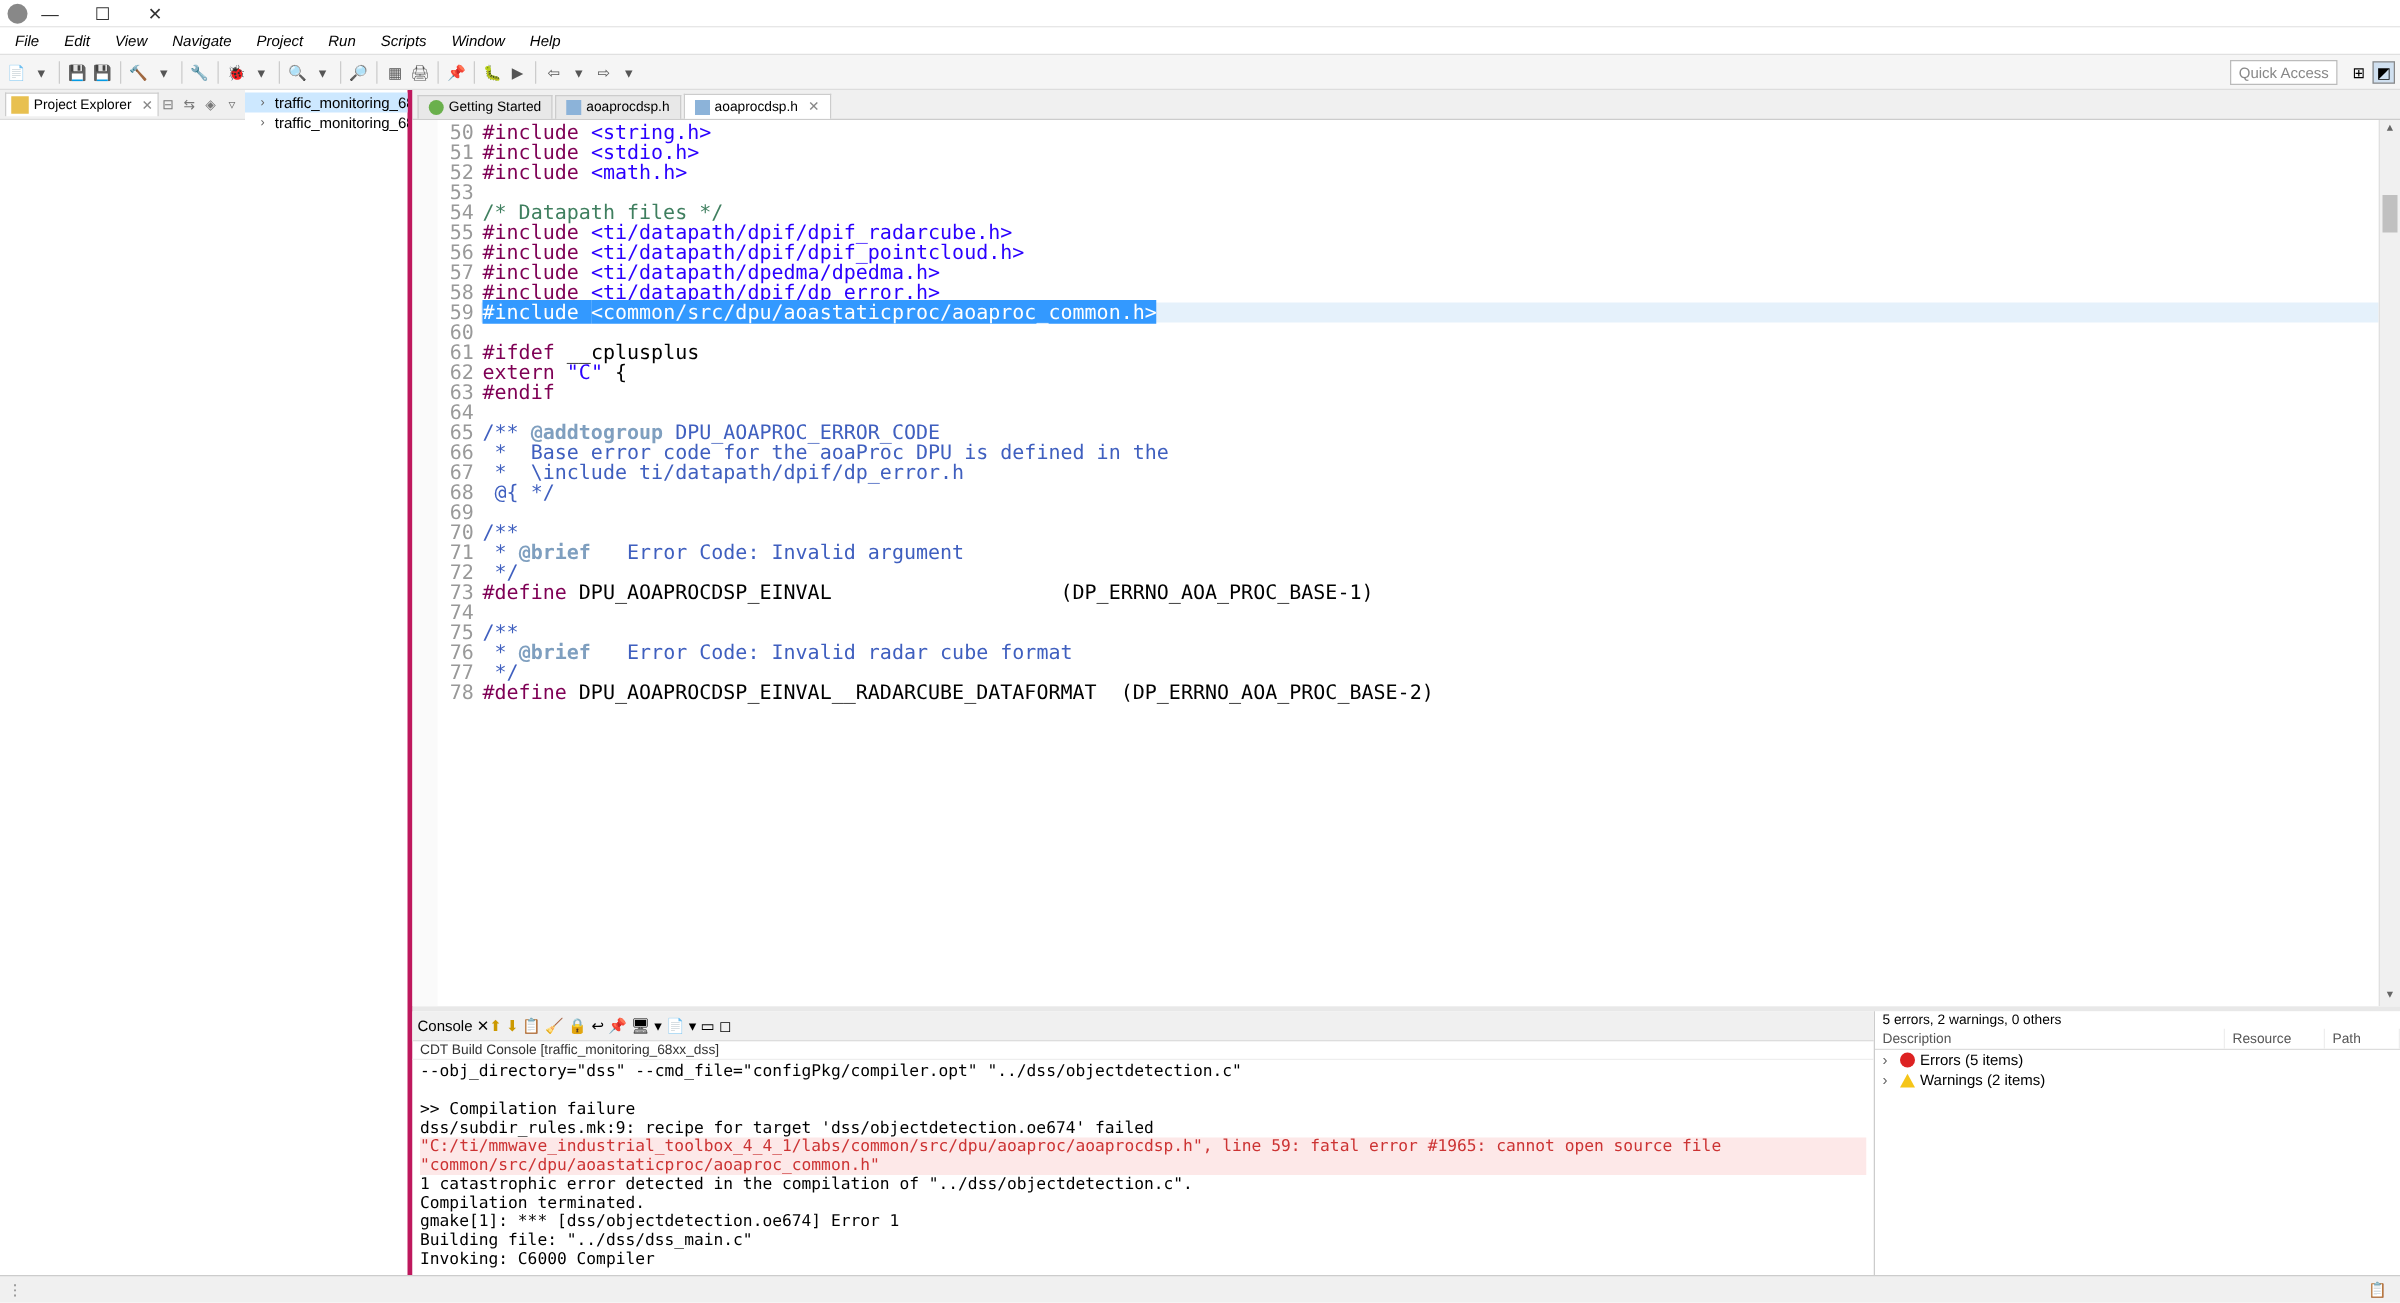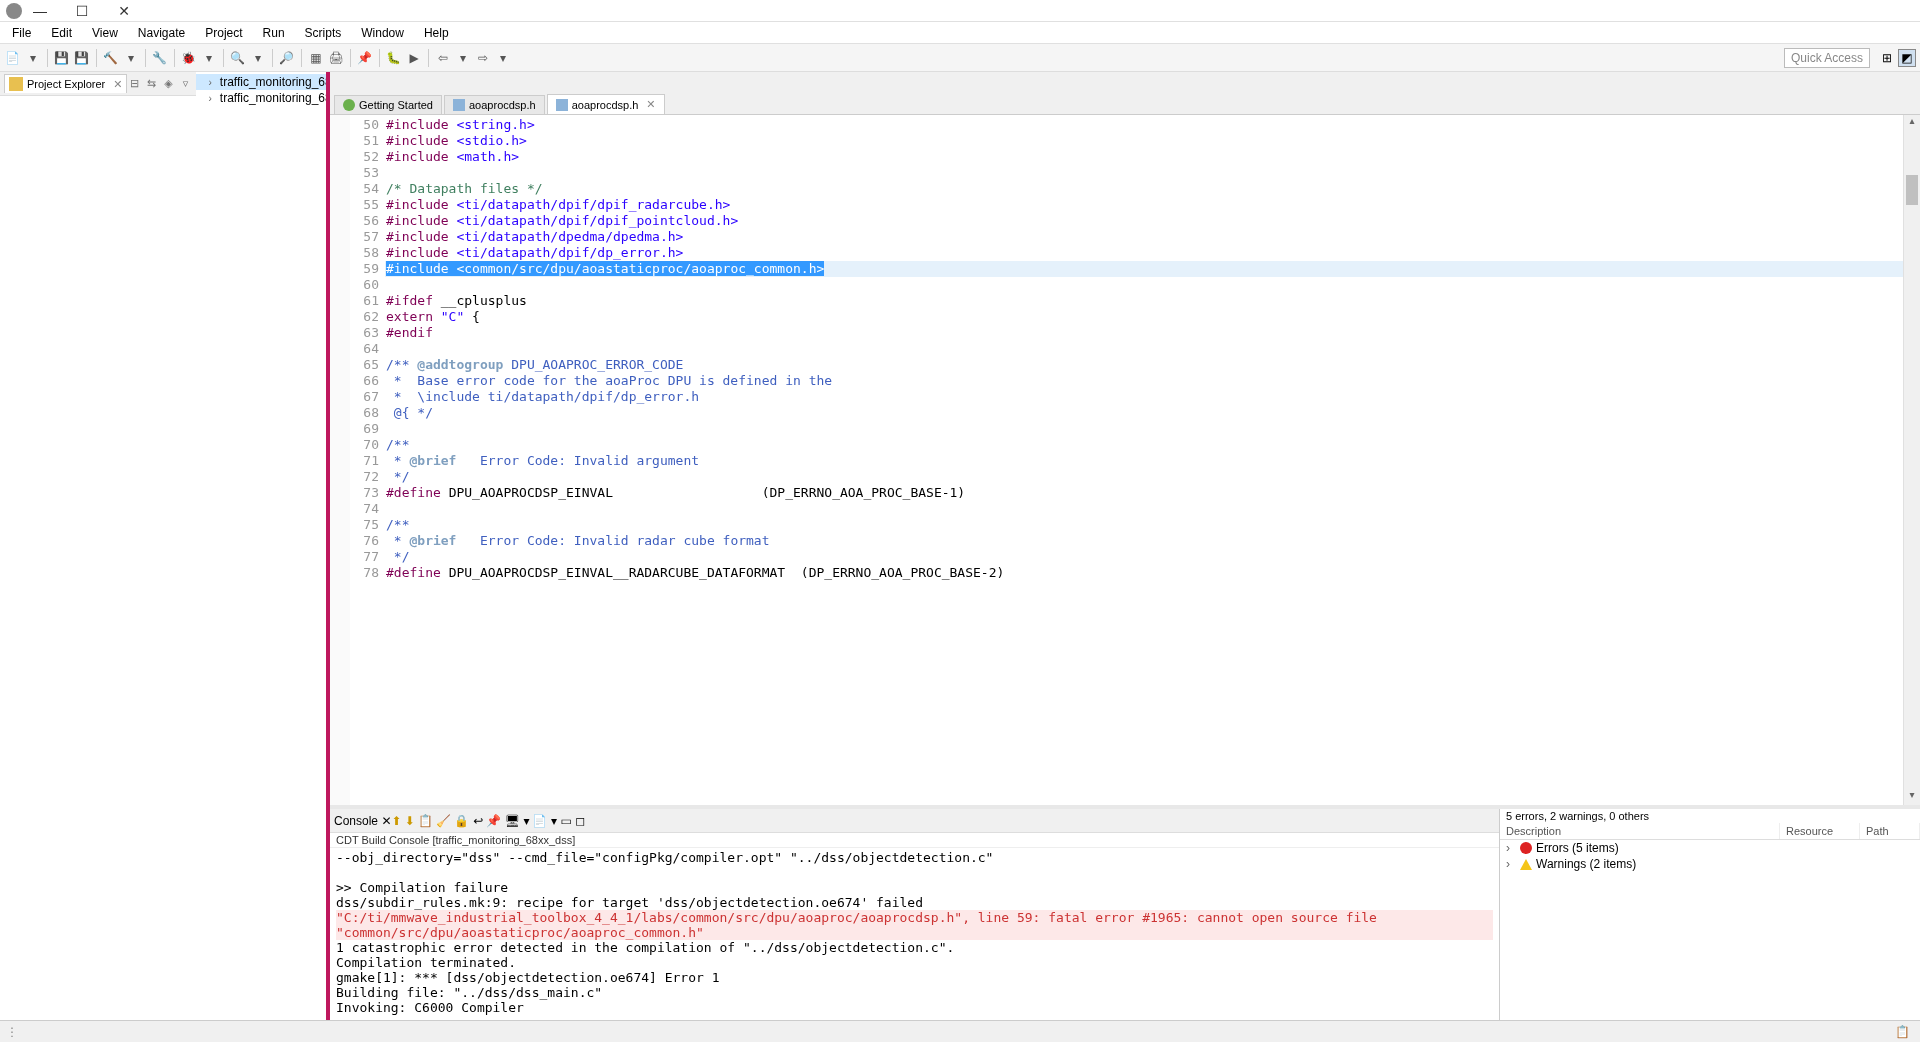--- a/index.html
+++ b/index.html
@@ -2,49 +2,49 @@
 <html><head>
 <meta charset="utf-8">
 <style>
 * { margin: 0; padding: 0; box-sizing: border-box; }
 body { font-family: "Segoe UI", Tahoma, sans-serif; font-size: 12px; background: #f0f0f0; overflow: hidden; color: #000; }
 .title-bar { height: 22px; background: #fff; display: flex; align-items: center; padding: 0 6px; border-bottom: 1px solid #e0e0e0; }
 .title-bar .app-icon { width: 16px; height: 16px; background: #888; border-radius: 50%; margin-right: 6px; flex-shrink:0;}
 .title-bar .title { flex: 1; color: #000; font-size: 12px; }
 .title-bar .win-controls { display: flex; gap: 18px; margin-right: 4px; }
 .title-bar .win-controls span { width: 24px; text-align: center; cursor: default; font-size:14px; color:#333;}
-.menu-bar { height: 22px; background: #fff; display: flex; align-items: center; padding: 0 2px; border-bottom: 1px solid #e0e0e0; }
+.menu-bar { height: 22px; background: #fff; display: flex; align-items: center; padding: 0 2px; border-bottom: 1px solid #e0e0e0; font-style: italic; }
 .menu-bar .menu-item { padding: 2px 10px;  }
 .toolbar { height: 28px; background: #f5f5f5; border-bottom: 1px solid #ddd; display: flex; align-items: center; padding: 0 4px; }
 .toolbar .tb-group { display: flex; align-items: center; gap: 2px; margin-right: 6px; }
 .toolbar .tb-btn { width: 18px; height: 18px; display: inline-flex; align-items:center; justify-content:center; font-size:12px; color:#555;}
 .toolbar .tb-sep { width:1px; height:18px; background:#ccc; margin:0 3px;}
 .quick-access { margin-left: auto; border: 1px solid #bbb; padding: 2px 6px; background: #fff; color:#888; font-size:12px; margin-right:4px;}
 .main-area { display: flex; height: calc(100vh - 22px - 22px - 28px - 22px); }
 .left-panel { width: 330px; background: #fff; border-right: 4px solid #be185d; display: flex; }
 .panel-tabbar { height: 24px; background: #f0f0f0; border-bottom: 1px solid #ddd; display: flex; align-items: center; padding: 0 4px; }
 .panel-tabbar .ptab { display: flex; align-items: center; gap: 4px; padding: 2px 4px; background: #fff; border: 1px solid #ccc; border-bottom: none; font-size:11px;}
 .panel-tabbar .ptab-icon { width:14px; height:14px; background:#e8c050;}
 .panel-tabbar .ptab-close { margin-left:4px; color:#888;}
 .panel-tabbar .ptab-tools { margin-left:auto; display:flex; gap:3px;}
 .panel-tabbar .tool-icon { width:14px; height:14px; display:inline-flex; align-items:center; justify-content:center; color:#777; font-size:11px;}
 .tree { padding: 2px 0; font-size: 12px; overflow:auto; flex:1;}
 .tree-item { display: flex; align-items: center; padding: 1px 4px 1px 12px; gap: 4px; white-space:nowrap;}
 .tree-item .expand { width: 10px; color: #666; font-size:10px;}
 .tree-item.selected { background: #cde8ff; }
 .tree-item .proj-icon { width:14px; height:14px; background:#a08050; display:inline-block;}
-.right-area { flex: 1; display: flex; flex-direction: column; min-width:0;margin-top:19px;}
+.right-area { flex: 1; display: flex; flex-direction: column; min-width:0;}
 .editor-tabs { height: 24px; background: #f0f0f0; border-bottom: 1px solid #ccc; display: flex; align-items: flex-end; padding-left: 4px; }
 .editor-tab { display: flex; align-items: center; gap: 4px; padding: 3px 8px; background: #e8e8e8; border: 1px solid #ccc; border-bottom: none; margin-right: 2px; font-size:11px;}
 .editor-tab.active { background: #fff; }
 .editor-tab .etab-icon { width:12px; height:12px; display:inline-block;}
 .editor-tab .close { color:#888; margin-left:4px;}
 .editor-body { flex: 1; display: flex; background: #fff; overflow: hidden; position:relative;}
 .gutter-rule { width: 20px; background: #fafafa; }
-.code-area { flex: 1; font-family: Consolas, monospace; font-size: 13px; line-height: 16px; padding: 2px 0 2px 0; overflow:auto; white-space: pre; }
+.code-area { flex: 1; font-family: Consolas, monospace; font-size: 16px; line-height: 16px; padding: 2px 0 2px 0; overflow:auto; white-space: pre; }
 .code-line { display: flex; }
 .code-line .lnum { width: 35px; text-align: right; color: #999; padding-right: 6px; flex-shrink:0; user-select:none;}
 .code-line .ltext { flex: 1; padding-left:1px;}
 .code-line.highlighted .ltext { background: #e5f1fb; }
 .code-line.highlighted .sel { background: #3399ff; color: #fff; }
 .kw { color: #7f0055; font-weight: normal; }
 .str { color: #2a00ff; }
 .cmt { color: #3f7f5f; }
 .doc { color: #3f5fbf; }
 .doc-tag { color: #7f9fbf; font-weight:bold;}

